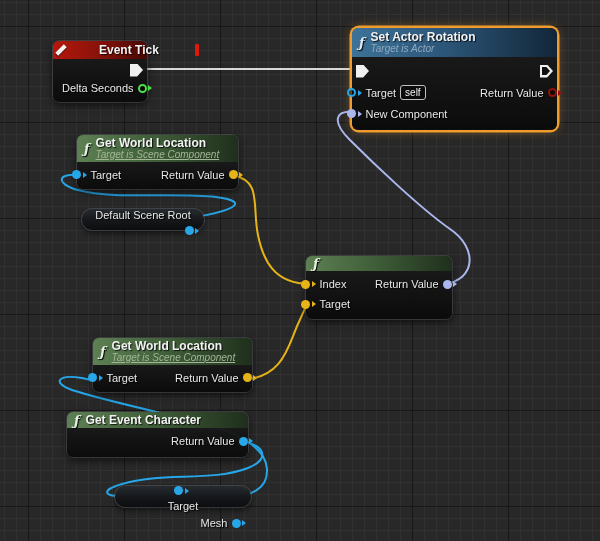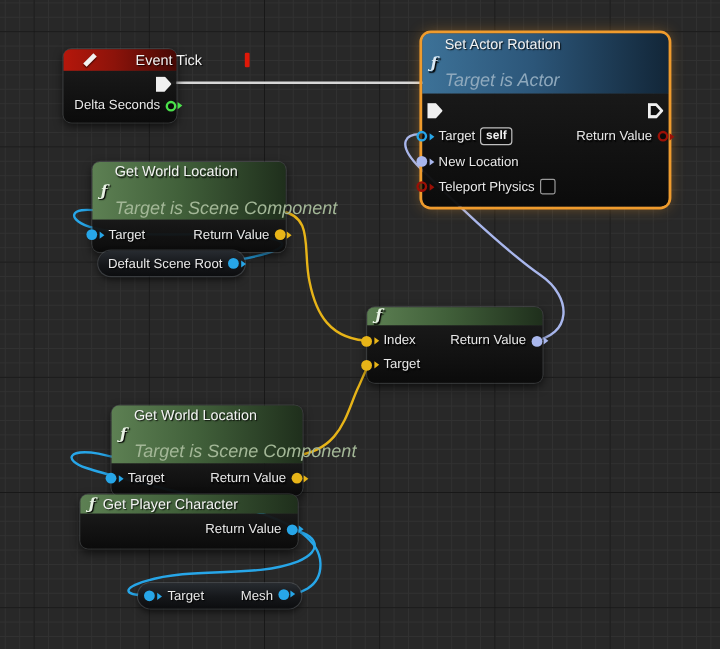--- a/index.html
+++ b/index.html
@@ -22,23 +22,23 @@
   }
   .node.selected{box-shadow:0 0 0 2.5px #ef9b2d,0 0 12px rgba(239,155,45,.45);}
   .hdr{
     border-radius:6px 6px 0 0;padding:3px 8px 3px 7px;
     display:flex;align-items:center;gap:6px;position:relative;
   }
   .hdr.red{background:linear-gradient(90deg,#b5170b 0%,#8c130a 45%,#470905 100%);}
   .hdr.green{background:linear-gradient(90deg,#5d8053 0%,#41603a 45%,#1f2f1c 100%);}
   .hdr.blue{background:linear-gradient(90deg,#3d7298 0%,#2c5679 45%,#122638 100%);}
   .hdr-titles{display:flex;flex-direction:column;line-height:1.05;}
-  .title{font-size:12px;font-weight:normal;color:#f2f2f2;text-shadow:1px 1px 1px rgba(0,0,0,.8);white-space:nowrap;}
-  .subtitle{font-size:15px;font-style:italic;white-space:nowrap;margin-top:16px;}
-  .sub-green{color:#a3b797;}
+  .title{font-size:12px;font-weight:bold;color:#f2f2f2;text-shadow:1px 1px 1px rgba(0,0,0,.8);white-space:nowrap;}
+  .subtitle{font-size:10px;font-style:italic;white-space:nowrap;}
+  .sub-green{color:#a3b797;text-decoration:underline;}
   .sub-blue{color:#8fa9bd;}
   .fn-icon{font-family:"DejaVu Serif",serif;font-style:italic;font-weight:bold;font-size:13px;color:#e8f2e4;line-height:1;text-shadow:1px 1px 1px #000;}
   .hdr.blue .fn-icon{color:#dceaf5;}
   .diamond{width:8px;height:8px;border:2px solid #f2f2f2;transform:rotate(45deg);background:rgba(0,0,0,.25);box-shadow:1px 1px 1px rgba(0,0,0,.5);}
   .redbox{width:8px;height:8px;border:2px solid #e01808;border-radius:1px;margin-left:auto;background:rgba(0,0,0,.35);}
   .body{
     background:linear-gradient(180deg,rgba(24,24,24,.96),rgba(10,10,10,.96));
     border-radius:0 0 6px 6px;padding:3px 0 6px 0;
   }
   .row{display:flex;align-items:center;padding:0 7px;}
@@ -57,48 +57,48 @@
   .c-green{color:#4be04b;}
   .c-int{color:#2fd5a0;}
   .c-red{color:#9b1006;}
   .pin.in{margin-left:-12px;}
   .pin.out{margin-right:-12px;}
   
   .exec{width:13px;height:13px;position:relative;clip-path:polygon(0 0,55% 0,100% 50%,55% 100%,0 100%);background:#f0f0f0;}
   .exec.hollow::after{content:"";position:absolute;left:2px;top:2.5px;width:8px;height:8px;clip-path:polygon(0 0,55% 0,100% 50%,55% 100%,0 100%);background:#101010;}
   .exec.in{margin-left:-3px;}
   .exec.out{margin-right:-3px;}
-  .valbox{border:1px solid #c0c0c0;border-radius:3px;font-size:10px;color:#f0f0f0;padding:0 4px;line-height:13px;background:rgba(0,0,0,.3);font-weight:bold;}
+  .valbox{border:1px solid #c0c0c0;border-radius:3px;font-size:10px;color:#f0f0f0;padding:0 4px;line-height:13px;background:rgba(0,0,0,.3);}
   .checkbox{width:11px;height:11px;border:1px solid #9a9a9a;border-radius:2px;background:rgba(0,0,0,.3);}
   
   .pill{
     position:absolute;z-index:2;height:21px;border-radius:11px;
     background:linear-gradient(180deg,#272b30 0%,#15171a 55%,#0c0d0f 100%);
     box-shadow:0 0 0 1px rgba(130,140,150,.3),0 3px 6px rgba(0,0,0,.6);
-    display:flex;align-items:center;padding:0 8px;gap:5px;
+    display:flex;align-items:center;padding:0 8px;gap:5px;flex-direction:column;
   }
   .pill .plabel{font-size:11px;}
 </style>
 </head>
 <body>
 
 <div class="canvas">
 
   <svg class="wires" width="600" height="541" fill="none">
     <path d="M 140 69 L 356 69" stroke-width="2.2" stroke="#d8d8d8"></path>
     <path d="M 182 219 C 232 212 254 202 216 197 C 172 192 116 200 78 190 C 55 184 56 171 84 176" stroke-width="2" stroke="#27a6e8"></path>
     <path d="M 234 176 C 262 180 252 208 258 235 C 263 260 274 284 310 284" stroke-width="2" stroke="#e7b418"></path>
     <path d="M 244 380 C 284 376 288 346 298 324 C 304 311 306 304 310 304" stroke-width="2" stroke="#e7b418"></path>
     <path d="M 444 284 C 476 280 478 248 450 229 C 420 208 372 162 350 140 C 331 121 334 108 360 113" stroke-width="2" stroke="#a9b7ed"></path>
     <path d="M 240 441 C 266 445 270 459 248 468 C 212 482 162 472 122 484 C 101 490 102 497 126 496" stroke-width="2" stroke="#27a6e8"></path>
     <path d="M 224 496 C 252 498 268 488 267 469 C 266 448 238 431 186 419 C 140 408 96 398 72 390 C 52 383 57 374 82 378 C 90 380 95 381 98 381" stroke-width="2" stroke="#27a6e8"></path>
   </svg>
 
   <div class="node" style="left:53px;top:41px;width:94px;">
-    <div class="hdr red" style="padding:2px 20px;gap:36px;">
+    <div class="hdr red" style="padding:2px 6px;gap:36px;">
       <span class="diamond"></span>
       <span class="title">Event Tick</span>
       <span class="redbox"></span>
     </div>
     <div class="body" style="padding:2px 0 5px 0;">
       <div class="row" style="height:18px;">
         <span class="right">
             <span class="exec out filled"></span>
           </span>
       </div>
@@ -147,31 +147,21 @@
               <span class="wedge"></span>
             </span>
         </span>
       </div>
       <div class="row" style="height:21px;">
         <span class="left">
           <span class="pin in c-lav">
               <span class="dot filled"></span>
               <span class="wedge"></span>
             </span>
-          <span class="plabel">New Location</span>
-        </span>
-      </div>
-      <div class="row" style="height:21px;">
-        <span class="left">
-          <span class="pin in c-red">
-              <span class="dot hollow"></span>
-              <span class="wedge"></span>
-            </span>
-          <span class="plabel">Teleport Physics</span>
-          <span class="checkbox"></span>
+          <span class="plabel">New Component</span>
         </span>
       </div>
     </div>
   </div>
 
   <div class="node" style="left:77px;top:135px;width:161px;">
     <div class="hdr green" style="padding:2px 8px 2px 7px;">
       <span class="fn-icon">ƒ</span>
       <span class="hdr-titles">
         <span class="title">Get World Location</span>
@@ -263,42 +253,42 @@
               <span class="wedge"></span>
             </span>
         </span>
       </div>
     </div>
   </div>
 
   <div class="node" style="left:67px;top:412px;width:181px;">
     <div class="hdr green" style="padding:1px 8px 1px 7px;">
       <span class="fn-icon">ƒ</span>
-      <span class="title">Get Player Character</span>
+      <span class="title">Get Event Character</span>
     </div>
     <div class="body" style="padding:3px 0 6px 0;">
       <div class="row" style="height:20px;">
         <span class="right">
           <span class="plabel">Return Value</span>
           <span class="pin out c-blue">
               <span class="dot filled"></span>
               <span class="wedge"></span>
             </span>
         </span>
       </div>
     </div>
   </div>
 
   <div class="pill" style="left:115px;top:486px;width:120px;">
     <span class="pin in c-blue" style="margin-left:-3px;">
         <span class="dot filled"></span>
         <span class="wedge"></span>
       </span>
     <span class="plabel">Target</span>
-    <span class="right" style="margin-left:auto;display:flex;align-items:flex-start;gap:4px;">
+    <span class="right" style="margin-left:auto;display:flex;align-items:center;gap:4px;">
       <span class="plabel">Mesh</span>
       <span class="pin out c-blue" style="margin-right:-3px;">
           <span class="dot filled"></span>
           <span class="wedge"></span>
         </span>
     </span>
   </div>
 
 </div>
 

